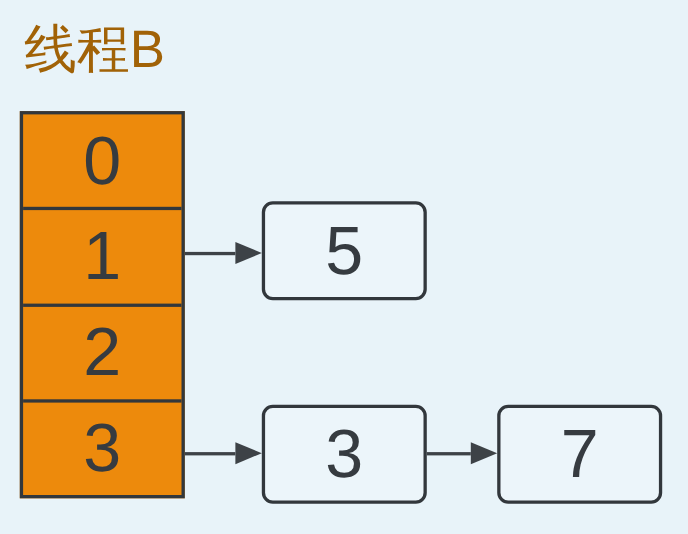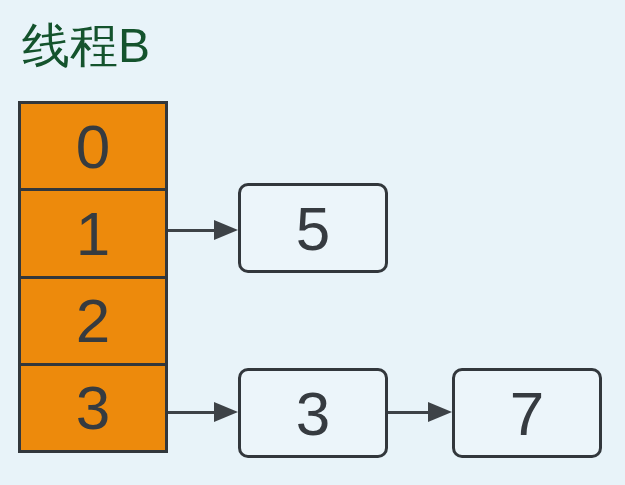--- a/index.html
+++ b/index.html
@@ -19,21 +19,21 @@
     height: 485px;
     background: var(--bg);
     overflow: hidden;
   }
   .title {
     position: absolute;
     left: 22px;
     top: 18px;
     font-size: 48px;
     line-height: 1.15;
-    color: #14532d;
+    color: #a16207;
   }
   .bucket-array {
     position: absolute;
     left: 18px;
     top: 101px;
     width: 150px;
     height: 352px;
     border: 3px solid var(--stroke);
     background: var(--orange);
     display: flex;

